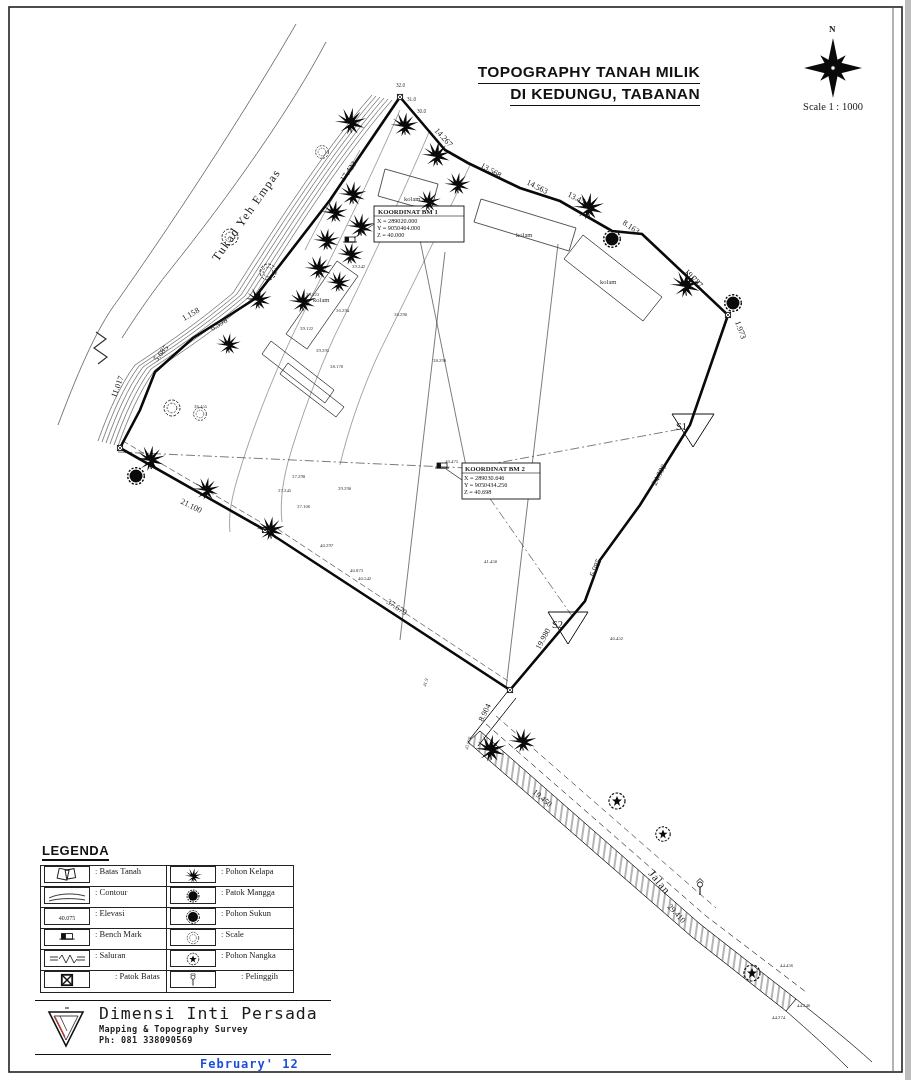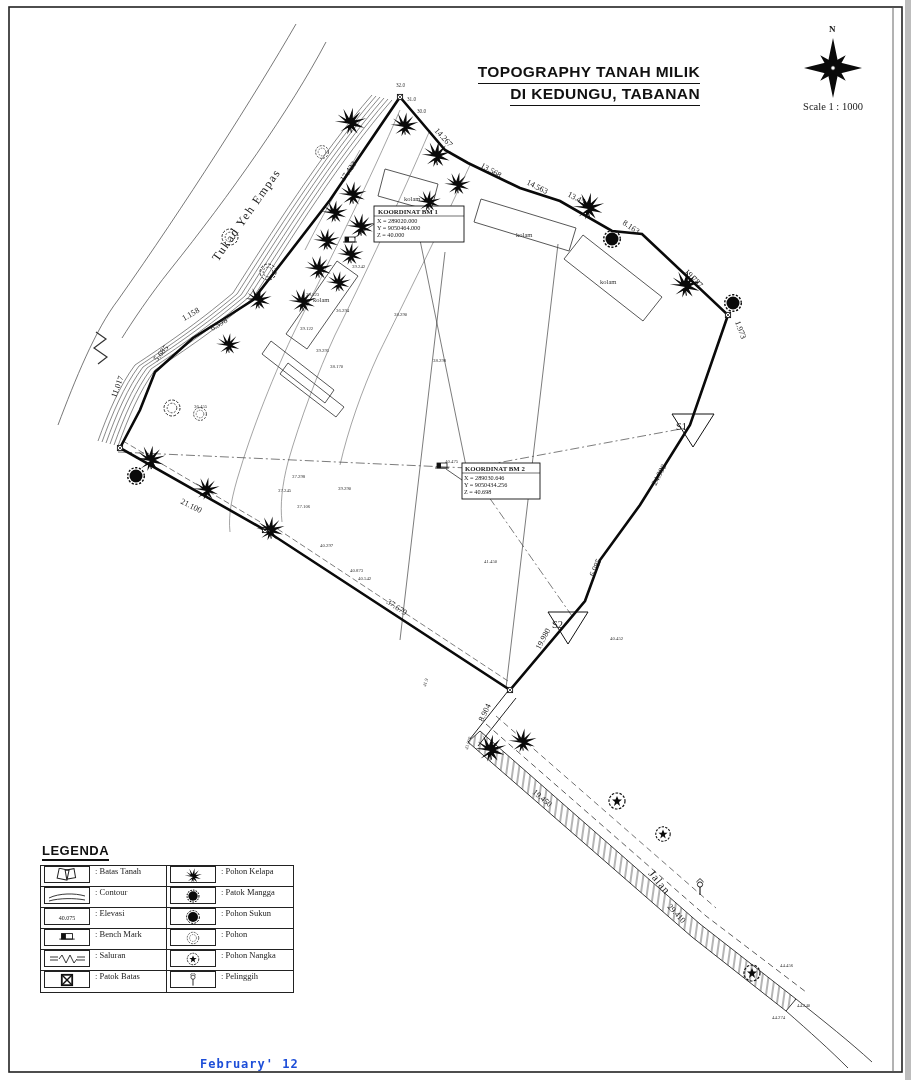--- a/index.html
+++ b/index.html
@@ -11,21 +11,21 @@
     letter-spacing:.4px;line-height:20px;color:#111;margin-top:32px;}
   .title-block .tl{display:inline-block;border-bottom:1.6px solid #111;padding-bottom:1px;}
   
   .legend{position:absolute;left:40px;top:841px;width:254px;font-family:"Liberation Serif",serif;}
   .legend h3{margin:0 0 4px 2px;font-family:"Liberation Sans",sans-serif;font-size:13px;
     letter-spacing:.5px;display:inline-block;border-bottom:2px solid #111;padding-bottom:1px;color:#111;text-align:right;}
   .legend-table{border:1px solid #222;display:grid;grid-template-columns:1fr 1fr;background:#fff;}
   .lcol{display:grid;grid-template-rows:repeat(6,21px);}
   .lcol.left{border-right:1px solid #222;}
   .lrow{display:flex;align-items:flex-start;border-bottom:1px solid #222;padding:0 3px;}
-  .lrow:last-child{border-bottom:none;}
+  .lrow:last-child{border-bottom:none;gap:20px;}
   .icon-box{width:44px;height:15px;border:1px solid #222;display:flex;align-items:center;
     justify-content:center;margin-right:5px;flex:0 0 44px;background:#fff;}
   .lrow .lbl{font-size:8.5px;white-space:nowrap;color:#222;}
   
   .company{position:absolute;left:35px;top:1000px;width:296px;border-top:1.4px solid #111;
     border-bottom:1.4px solid #111;padding:3px 0 4px 0;display:flex;}
   .company .logo{width:46px;height:46px;flex:0 0 46px;margin-left:8px;}
   .company .ctext{margin-left:10px;font-family:"DejaVu Sans Mono",monospace;}
   .company .cname{font-size:16.5px;letter-spacing:1px;color:#1a1a1a;line-height:20px;}
   .company .csub{font-size:8.5px;font-weight:bold;letter-spacing:.4px;line-height:11px;color:#1a1a1a;}
@@ -390,21 +390,21 @@
               </svg>
         </span>
         <span class="lbl">: Pohon Sukun</span>
       </div>
       <div class="lrow">
         <span class="icon-box">
           <svg width="40" height="14" viewBox="-20 -7 40 14">
                 <use href="#opentree" transform="scale(0.72)"></use>
               </svg>
         </span>
-        <span class="lbl">: Pohon</span>
+        <span class="lbl">: Scale</span>
       </div>
       <div class="lrow">
         <span class="icon-box">
           <svg width="40" height="14" viewBox="-20 -7 40 14">
                 <use href="#nangka" transform="scale(0.72)"></use>
               </svg>
         </span>
         <span class="lbl">: Pohon Nangka</span>
       </div>
       <div class="lrow">
@@ -412,17 +412,31 @@
           <svg width="40" height="14" viewBox="-20 -7 40 14">
                 <use href="#pelinggih" transform="translate(0,0) scale(0.8)"></use>
               </svg>
         </span>
         <span class="lbl">: Pelinggih</span>
       </div>
     </div>
   </div>
 </div>
 
+<div class="company">
+  <svg class="logo" viewBox="0 0 46 46">
+    <polygon points="6,8 40,8 23,42" fill="none" stroke="#111" stroke-width="1.6"></polygon>
+    <polygon points="11,12 35,12 23,36" fill="none" stroke="#111" stroke-width="0.8"></polygon>
+    <line x1="12" y1="13" x2="22" y2="33" stroke="#c0392b" stroke-width="1.2"></line>
+    <line x1="17" y1="12" x2="24" y2="27" stroke="#111" stroke-width="0.7"></line>
+    <line x1="22" y1="4" x2="26" y2="4" stroke="#111" stroke-width="1"></line>
+  </svg>
+  <div class="ctext">
+    <div class="cname">Dimensi Inti Persada</div>
+    <div class="csub">Mapping &amp; Topography Survey</div>
+    <div class="csub">Ph: 081 338090569</div>
+  </div>
+</div>
 <div class="date-line">February' 12</div>
 
 <div class="scan-edge"></div>
 
 </div>
 
 </body></html>

